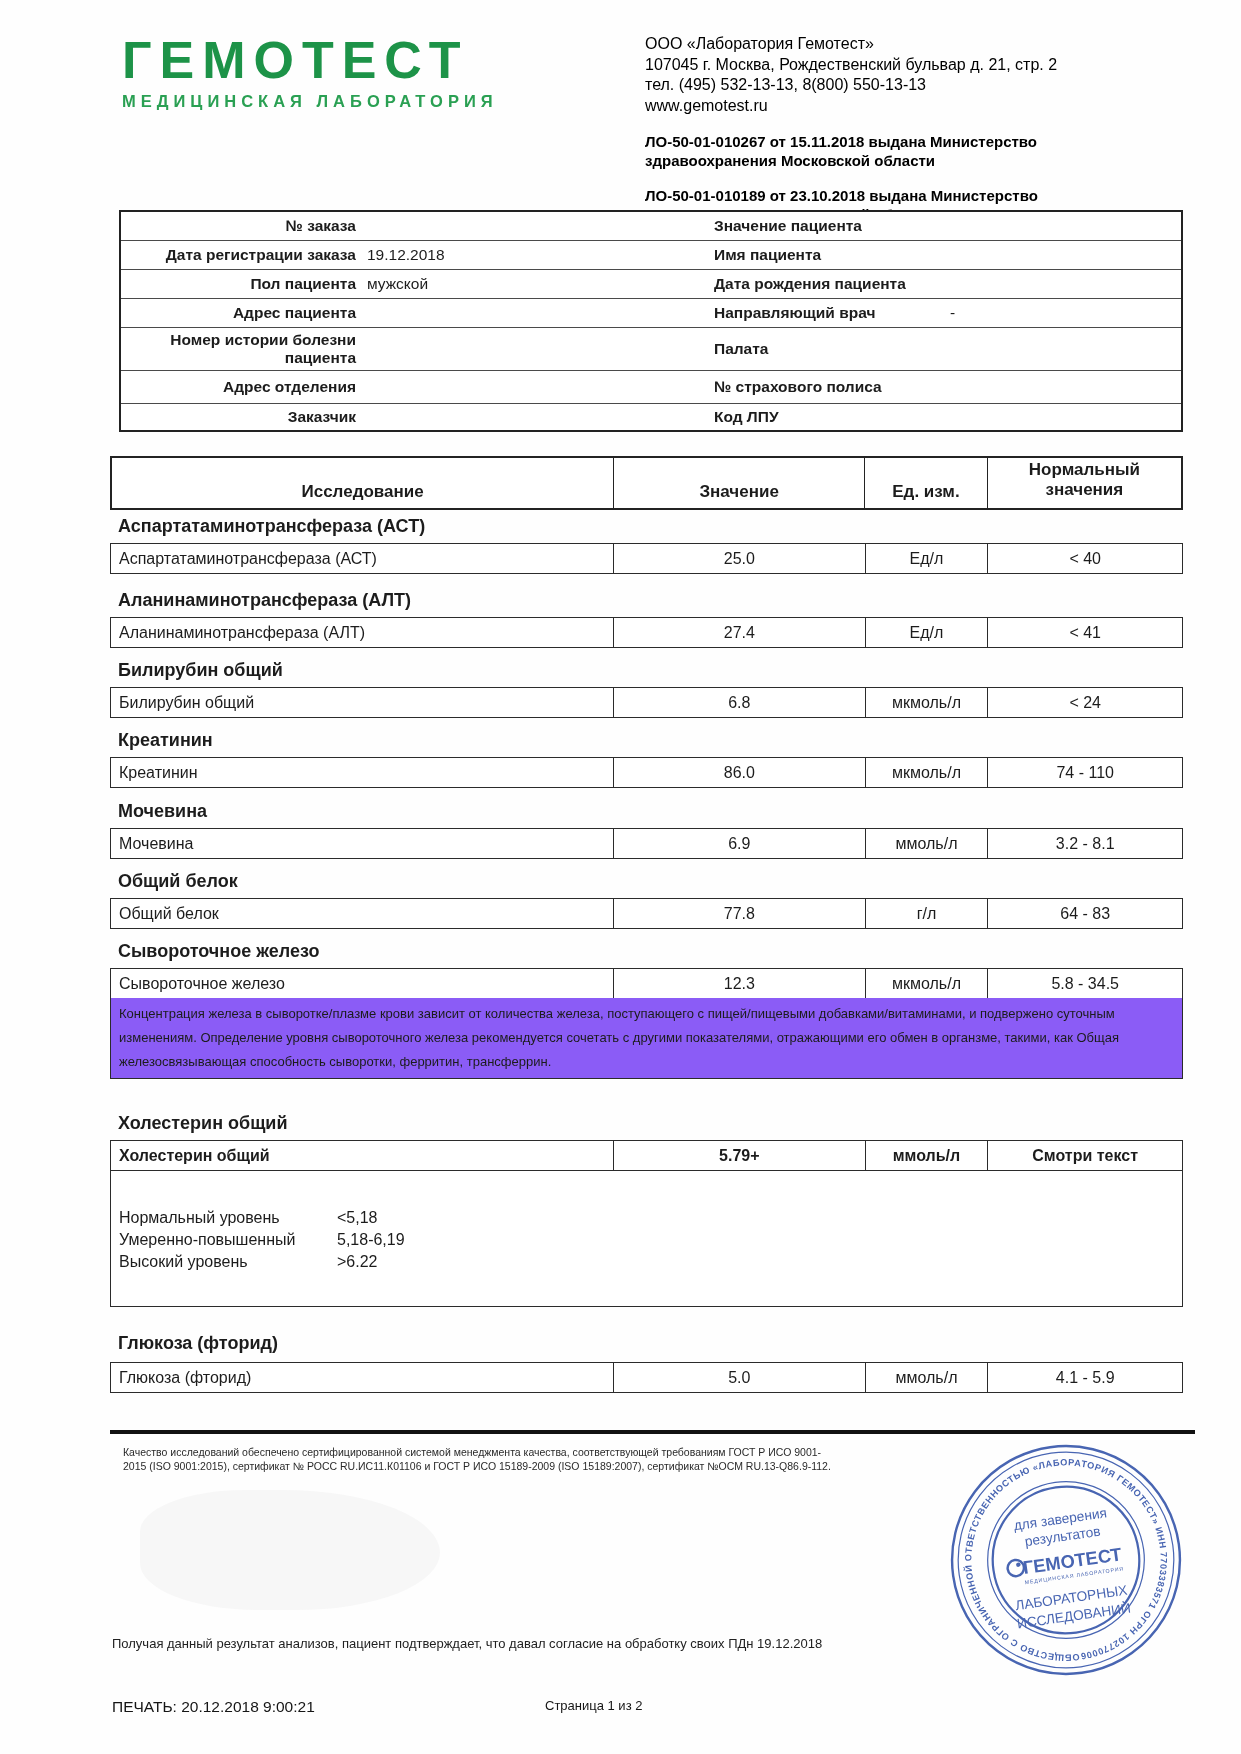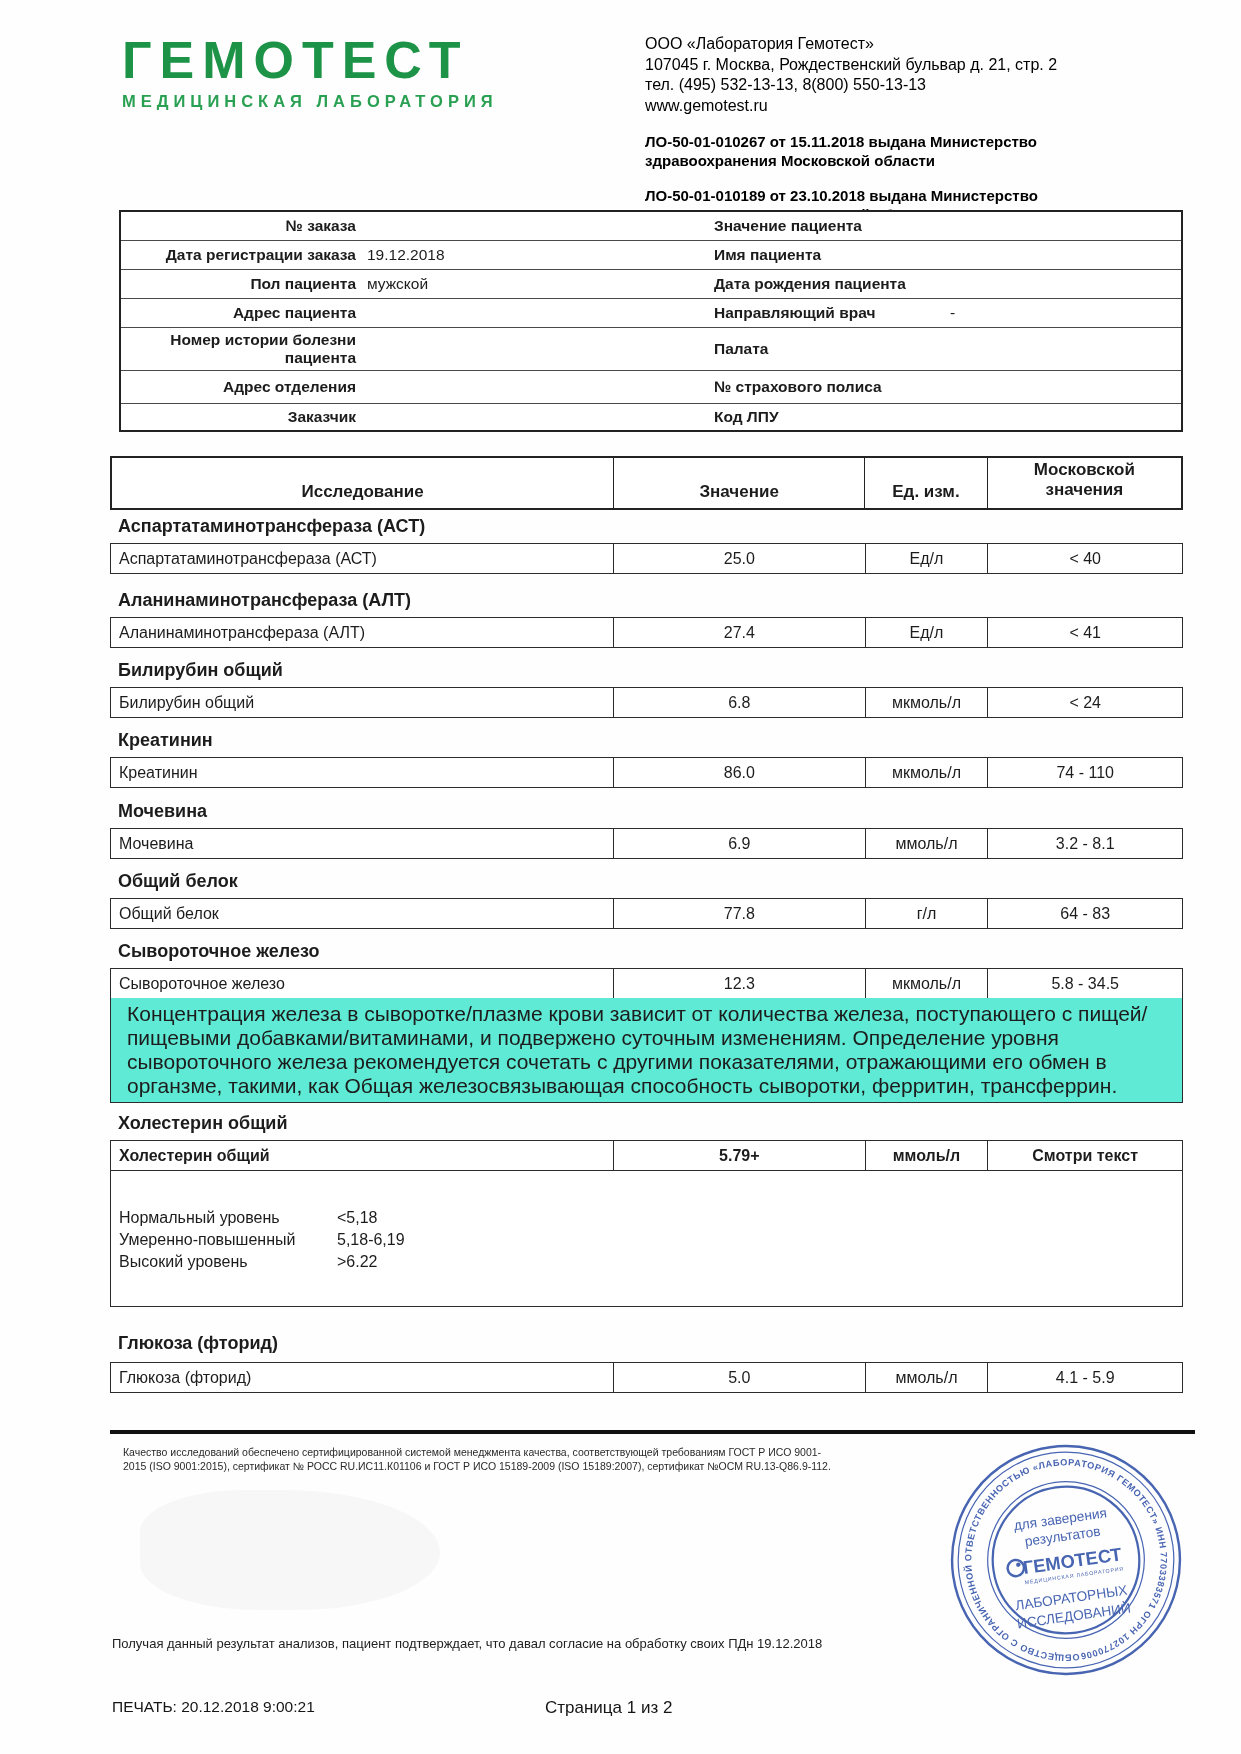--- a/index.html
+++ b/index.html
@@ -37,31 +37,31 @@
   .hc3{width:123px;border-left:1.5px solid #232323;} .hc4{width:195px;border-left:1.5px solid #232323;justify-content:center !important;}
   .hc4 span{display:block;width:120px;}
   .sec-title{position:absolute;left:118px;font-size:18px;font-weight:bold;height:26px;line-height:26px;white-space:nowrap;}
   .res-row{height:31px;border:1.5px solid #2b2b2b;display:flex;background:#fff;}
   .res-row .rc{display:flex;align-items:center;font-size:16px;box-sizing:border-box;}
   .rc1{width:503px;padding-left:8px;}
   .rc2{width:252px;border-left:1.5px solid #2b2b2b;justify-content:center;}
   .rc3{width:123px;border-left:1.5px solid #2b2b2b;justify-content:center;}
   .rc4{width:195px;border-left:1.5px solid #2b2b2b;justify-content:center;}
   .bold-row .rc{font-weight:bold;}
-  .note-box{border:1.5px solid #2b2b2b;border-top:none;background:#5eead4;
-    font-size:21px;line-height:24px;padding:4px 16px;box-sizing:border-box;}
+  .note-box{border:1.5px solid #2b2b2b;border-top:none;background:#8b5cf6;
+    font-size:13px;line-height:24px;padding:4px 8px;box-sizing:border-box;}
   .chol-box{height:136px;border:1.5px solid #2b2b2b;border-top:none;background:#fff;position:relative;}
   .chol-lines{position:absolute;left:8px;top:36px;font-size:16px;line-height:22px;}
   .chol-label{display:inline-block;width:218px;}
   
   .foot-line{position:absolute;left:110px;top:1430px;width:1085px;height:4px;background:#111;}
   .cert{position:absolute;left:123px;top:1446px;width:710px;font-size:10.5px;line-height:13.5px;color:#2a2a2a;}
   .consent{position:absolute;left:112px;top:1636px;font-size:13px;color:#222;}
   .print-line{position:absolute;left:112px;top:1698px;font-size:15.5px;color:#151515;}
-  .page-line{position:absolute;left:545px;top:1698px;font-size:17px;color:#151515;}
+  .page-line{position:absolute;left:545px;top:1698px;font-size:13px;color:#151515;}
   .stamp{position:absolute;left:948px;top:1442px;width:236px;height:236px;transform:rotate(-8deg);opacity:.88;}
   .smudge{position:absolute;left:140px;top:1490px;width:300px;height:120px;background:#9a9a9a;opacity:.07;border-radius:40% 60% 55% 45%;}
 </style>
 </head>
 <body>
 
 <div class="logo">
   <div class="logo-title">ГЕМОТЕСТ</div>
   <div class="logo-sub">МЕДИЦИНСКАЯ ЛАБОРАТОРИЯ</div>
 </div>
@@ -118,21 +118,21 @@
     <span class="p-label pl2">Код ЛПУ</span>
     <span class="p-value pv2"></span>
   </div>
 </div>
 
 <div class="res-el res-header">
   <div class="hc hc1">Исследование</div>
   <div class="hc hc2">Значение</div>
   <div class="hc hc3">Ед. изм.</div>
   <div class="hc hc4">
-      <span>Московской значения</span>
+      <span>Нормальный значения</span>
     </div>
 </div>
 
 <div class="sec-title" style="top:513px">Аспартатаминотрансфераза (АСТ)</div>
 <div class="res-el res-row" style="top:543px">
   <div class="rc rc1">Аспартатаминотрансфераза (АСТ)</div>
   <div class="rc rc2">25.0</div>
   <div class="rc rc3">Ед/л</div>
   <div class="rc rc4">&lt; 40</div>
 </div>

